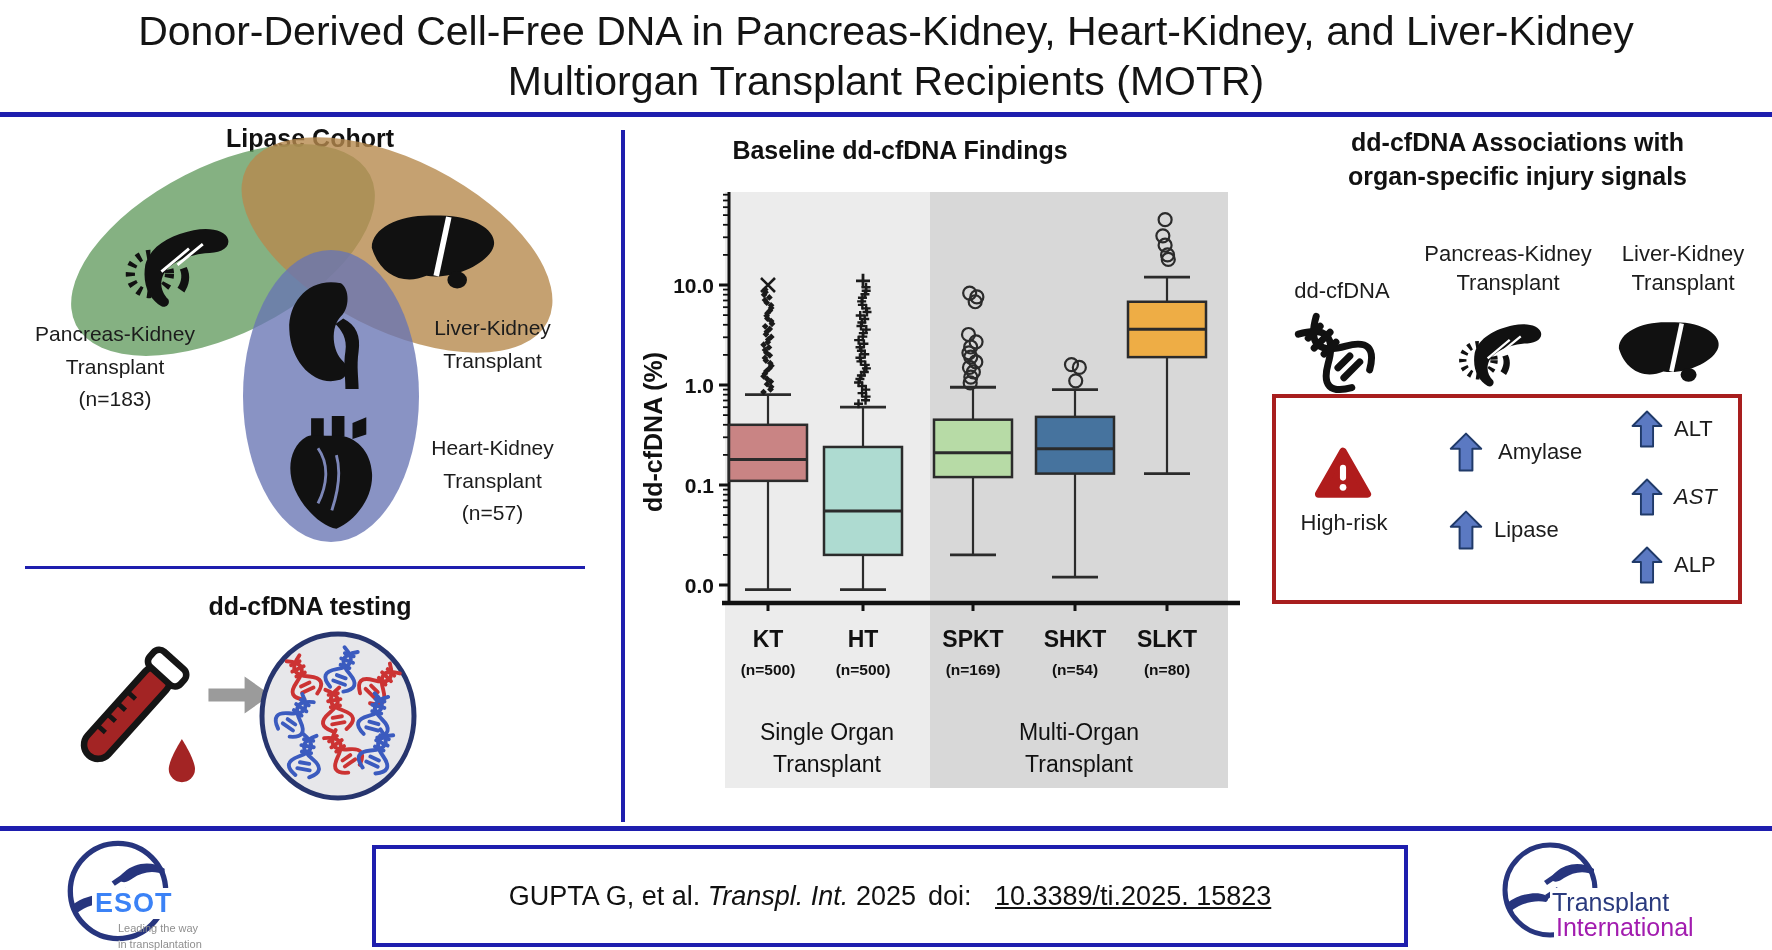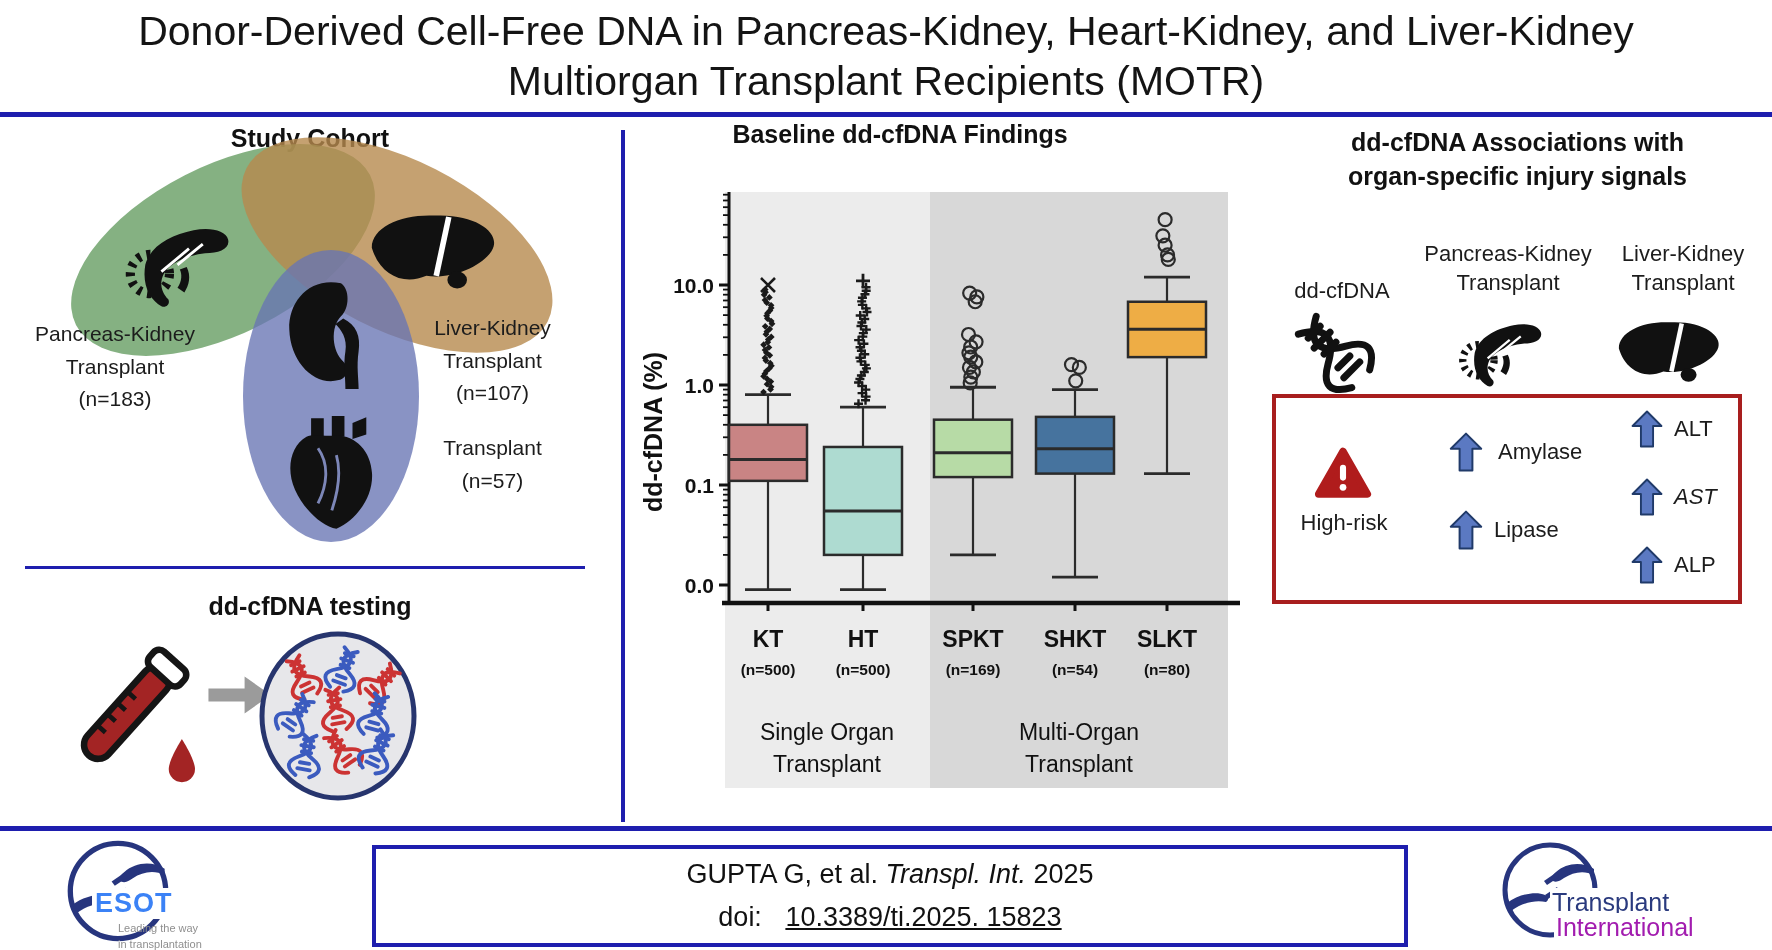--- a/index.html
+++ b/index.html
@@ -10,21 +10,21 @@
   .title-line{width:1772px;text-align:center;font-size:41px;font-weight:400;color:#141414;}
   .rule{background:#1e1eae;}
   .panel-head{font-size:25px;font-weight:bold;color:#111;text-align:center;}
   .venn{position:absolute;border-radius:50%;}
   .venn-label{font-size:21px;line-height:1.55;color:#1c1c1c;text-align:center;}
   .col-label{font-size:22px;line-height:1.3;color:#1c1c1c;text-align:center;}
   .risk-box{position:absolute;border:4px solid #a81e1e;background:#ffffff;}
   .marker-row{position:absolute;display:flex;align-items:center;gap:8px;}
   .marker-label{font-size:22px;color:#1c1c1c;}
   .cite-box{position:absolute;border:4px solid #1e1eae;background:#fff;
-    display:flex;flex-direction:column;justify-content:center;align-items:center;gap:12px;}
+    display:flex;flex-direction:row;justify-content:center;align-items:center;gap:12px;}
   .cite-line{font-size:27px;color:#111;}
   .it{font-style:italic;}
   .ul{text-decoration:underline;margin-left:16px;}
   .esot-name{font-size:27px;font-weight:bold;color:#3b82f6;letter-spacing:1px;}
   .esot-tag{font-size:11px;color:#8f8f8f;line-height:1.45;}
   .ti-line1{font-size:25px;color:#2a3a7e;}
   .ti-line2{font-size:25px;color:#a21caf;}
   #boxplot-svg text{font-family:"Liberation Sans",sans-serif;}
   svg{display:block;}
 </style>
@@ -76,21 +76,21 @@
   </defs>
 </svg>
 
 <div id="canvas">
 
   <div class="abs title-line" style="top:8px;left:0;">Donor-Derived Cell-Free DNA in Pancreas-Kidney, Heart-Kidney, and Liver-Kidney</div>
   <div class="abs title-line" style="top:58px;left:0;">Multiorgan Transplant Recipients (MOTR)</div>
 
   <div class="abs rule" style="top:112px;left:0;width:1772px;height:5px;"></div>
 
-  <div class="abs panel-head" style="top:124px;left:0;width:620px;">Study Cohort</div>
+  <div class="abs panel-head" style="top:124px;left:0;width:620px;">Lipase Cohort</div>
 
   <div class="venn" style="left:58px;top:166px;width:330px;height:168px;transform:rotate(-27deg);background:#679e63;opacity:.8;"></div>
   <div class="venn" style="left:228px;top:160px;width:338px;height:170px;transform:rotate(27deg);background:#b78a4d;opacity:.8;"></div>
   <div class="venn" style="left:243px;top:250px;width:176px;height:292px;background:#6874b4;opacity:.78;"></div>
 
   <svg class="abs" style="left:115px;top:205px;" width="125" height="115" viewBox="0 0 100 100">
       <use href="#pancreas-shape"></use>
     </svg>
   <svg class="abs" style="left:362px;top:202px;" width="140" height="100" viewBox="0 0 100 70">
       <use href="#liver-shape"></use>
@@ -103,23 +103,23 @@
     </svg>
 
   <div class="abs venn-label" style="left:10px;top:318px;width:210px;">
     <div>Pancreas-Kidney</div>
     <div>Transplant</div>
     <div>(n=183)</div>
   </div>
   <div class="abs venn-label" style="left:385px;top:312px;width:215px;">
     <div>Liver-Kidney</div>
     <div>Transplant</div>
-    <div>(n=107)</div>
   </div>
   <div class="abs venn-label" style="left:385px;top:432px;width:215px;">
+    <div>Heart-Kidney</div>
     <div>Transplant</div>
     <div>(n=57)</div>
   </div>
 
   <div class="abs rule" style="top:566px;left:25px;width:560px;height:3px;"></div>
 
   <div class="abs panel-head" style="top:592px;left:0;width:620px;">dd-cfDNA testing</div>
 
   <svg class="abs" style="left:60px;top:635px;" width="150" height="165" viewBox="0 0 160 170">
     <g transform="rotate(42 70 80)">
@@ -142,21 +142,21 @@
     <use href="#mini-helix" style="color:#3b5bbf" transform="translate(20 62) scale(0.78) rotate(35 23 30)"></use>
     <use href="#mini-helix" style="color:#cc3333" transform="translate(60 56) scale(0.78) rotate(-10 23 30)"></use>
     <use href="#mini-helix" style="color:#3b5bbf" transform="translate(100 62) scale(0.78) rotate(15 23 30)"></use>
     <use href="#mini-helix" style="color:#3b5bbf" transform="translate(30 102) scale(0.78) rotate(10 23 30)"></use>
     <use href="#mini-helix" style="color:#cc3333" transform="translate(66 98) scale(0.78) rotate(-35 23 30)"></use>
     <use href="#mini-helix" style="color:#3b5bbf" transform="translate(102 98) scale(0.78) rotate(25 23 30)"></use>
   </svg>
 
   <div class="abs rule" style="left:621px;top:130px;width:4px;height:692px;"></div>
 
-  <div class="abs panel-head" style="top:120px;left:610px;width:580px;">Baseline dd-cfDNA Findings</div>
+  <div class="abs panel-head" style="top:136px;left:610px;width:580px;">Baseline dd-cfDNA Findings</div>
   <svg id="boxplot-svg" class="abs" style="left:638px;top:130px;" width="612" height="660" viewBox="638 130 612 660">
       <rect x="725" y="192" width="205" height="596" fill="#ececec"></rect>
       <rect x="930" y="192" width="298" height="596" fill="#d8d8d8"></rect>
       <line x1="729" y1="192" x2="729" y2="603" stroke="#111" stroke-width="3"></line>
       <line x1="722" y1="603" x2="1240" y2="603" stroke="#111" stroke-width="4.5"></line>
       <line x1="719" y1="285" x2="729" y2="285" stroke="#111" stroke-width="3"></line>
       <text x="714" y="293" font-size="21" font-weight="bold" text-anchor="end" fill="#111">10.0</text>
       <line x1="719" y1="385" x2="729" y2="385" stroke="#111" stroke-width="3"></line>
       <text x="714" y="393" font-size="21" font-weight="bold" text-anchor="end" fill="#111">1.0</text>
       <line x1="719" y1="485" x2="729" y2="485" stroke="#111" stroke-width="3"></line>

